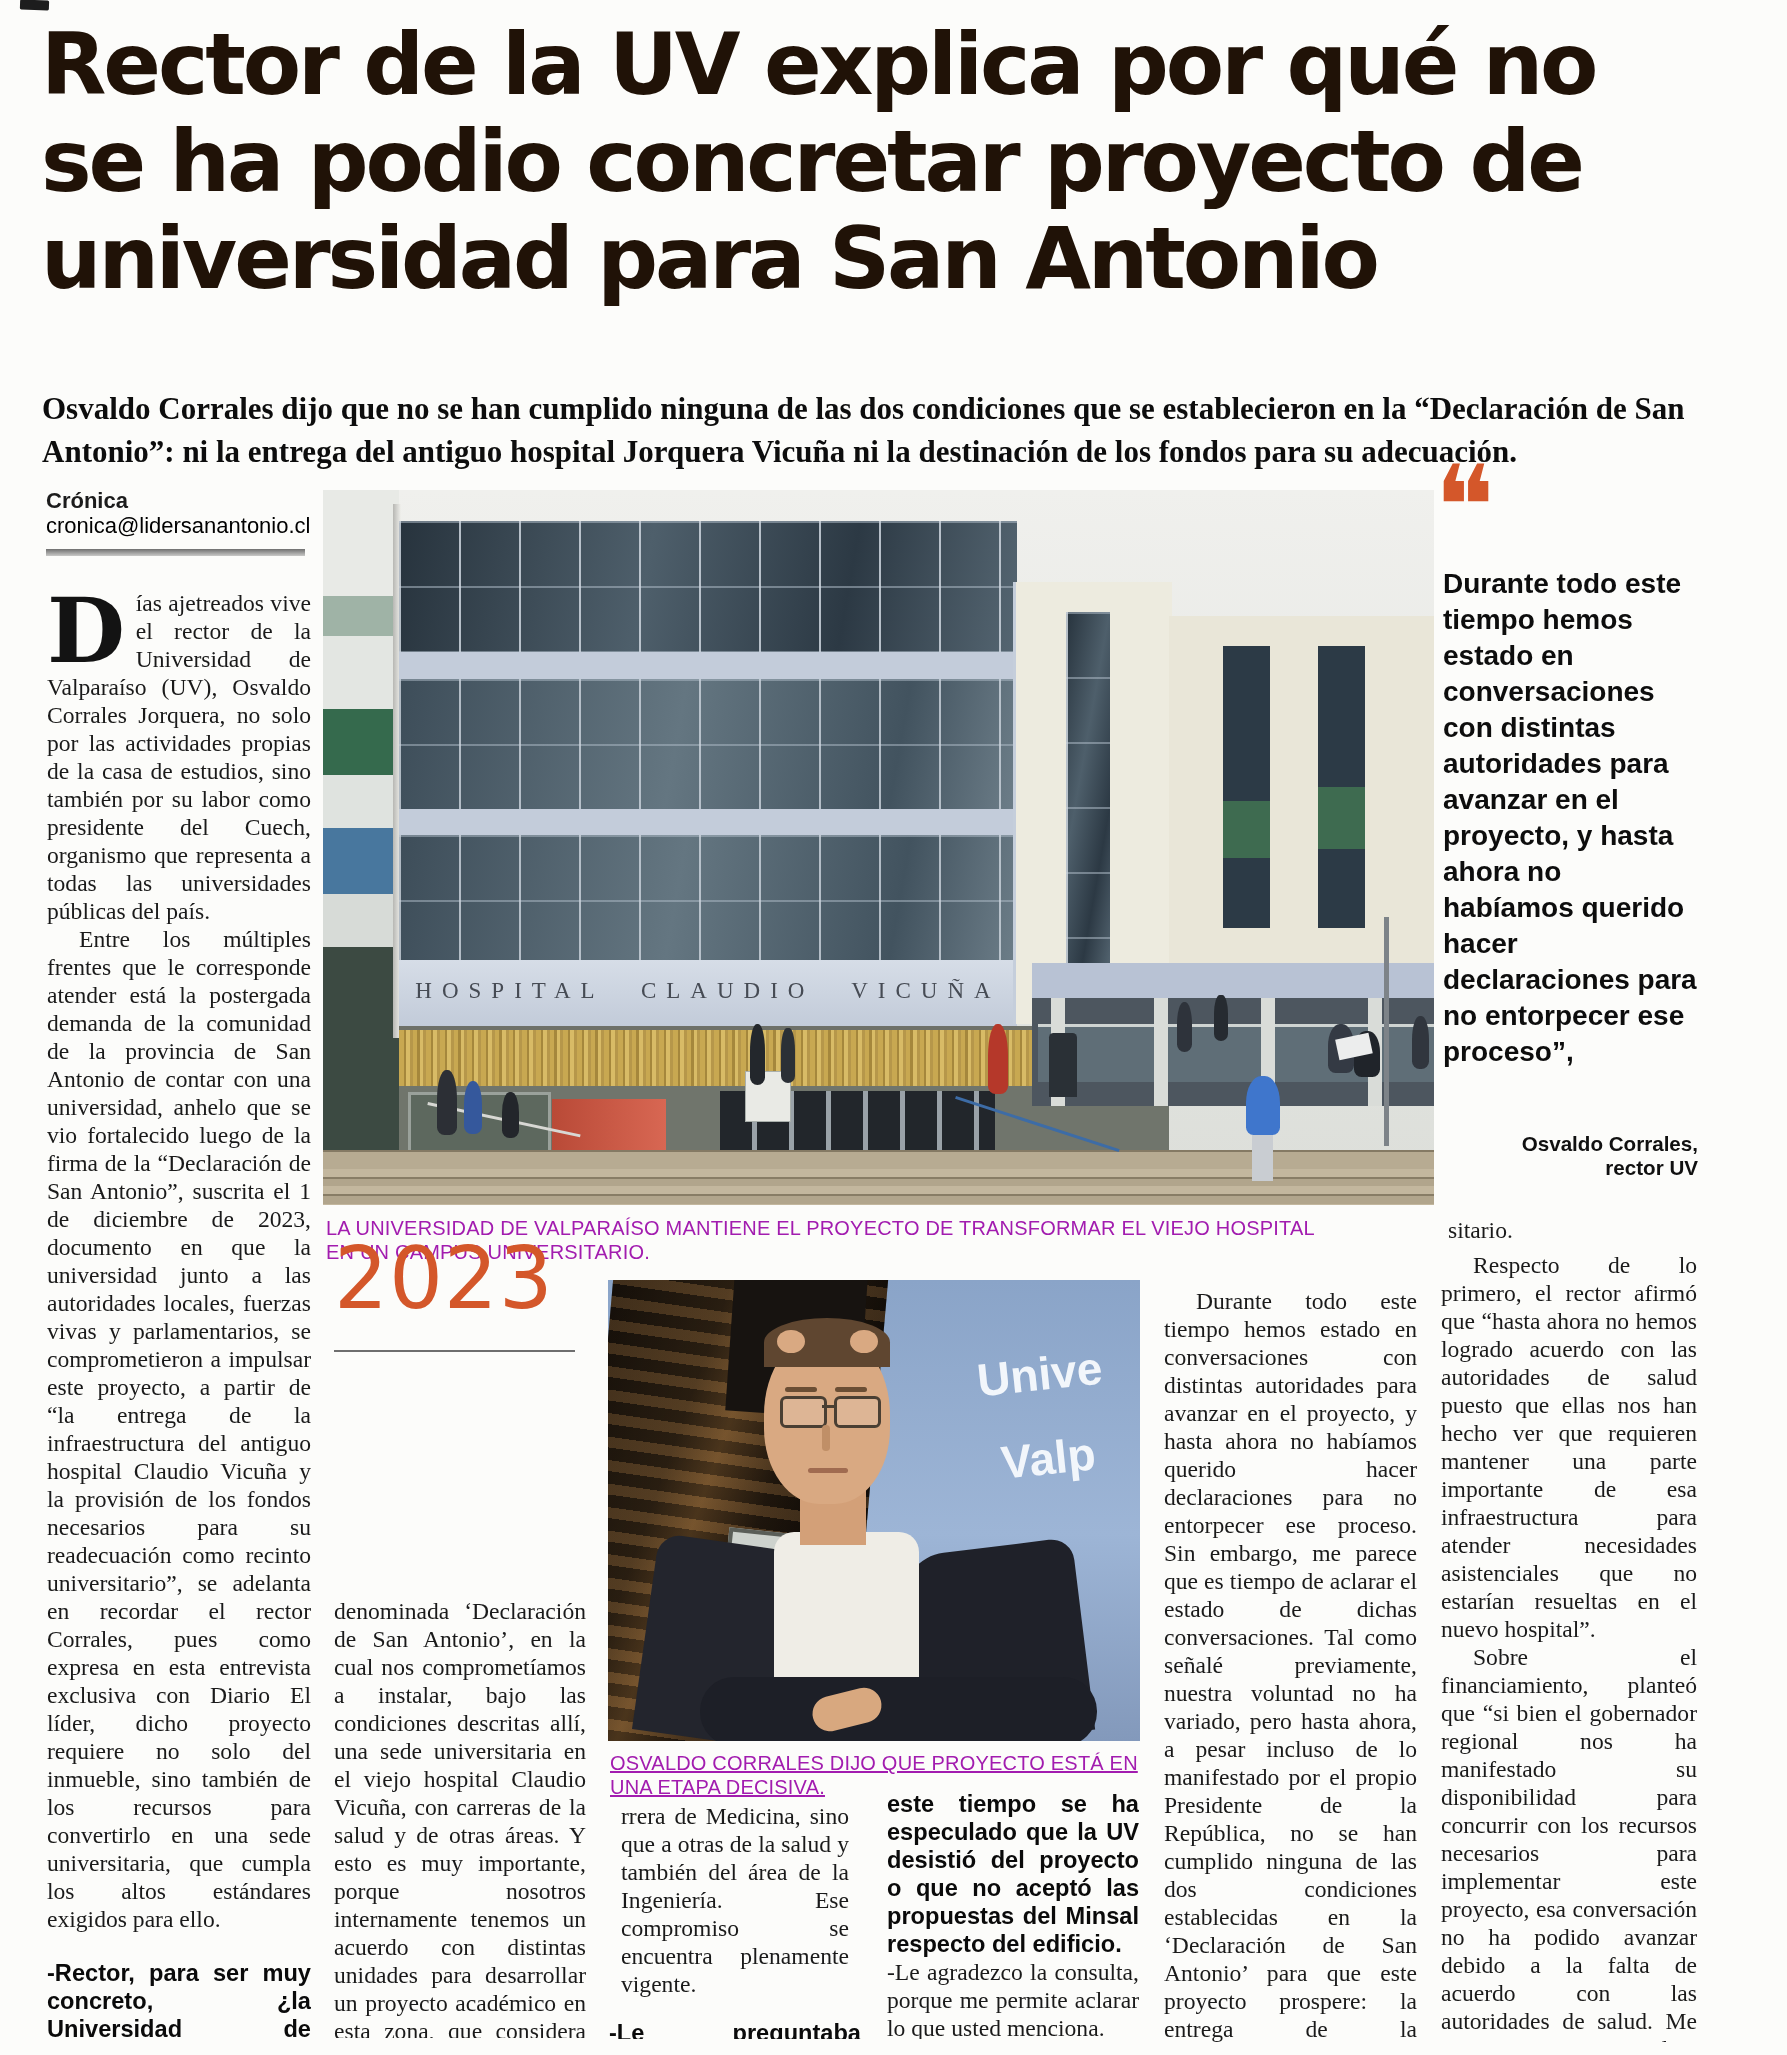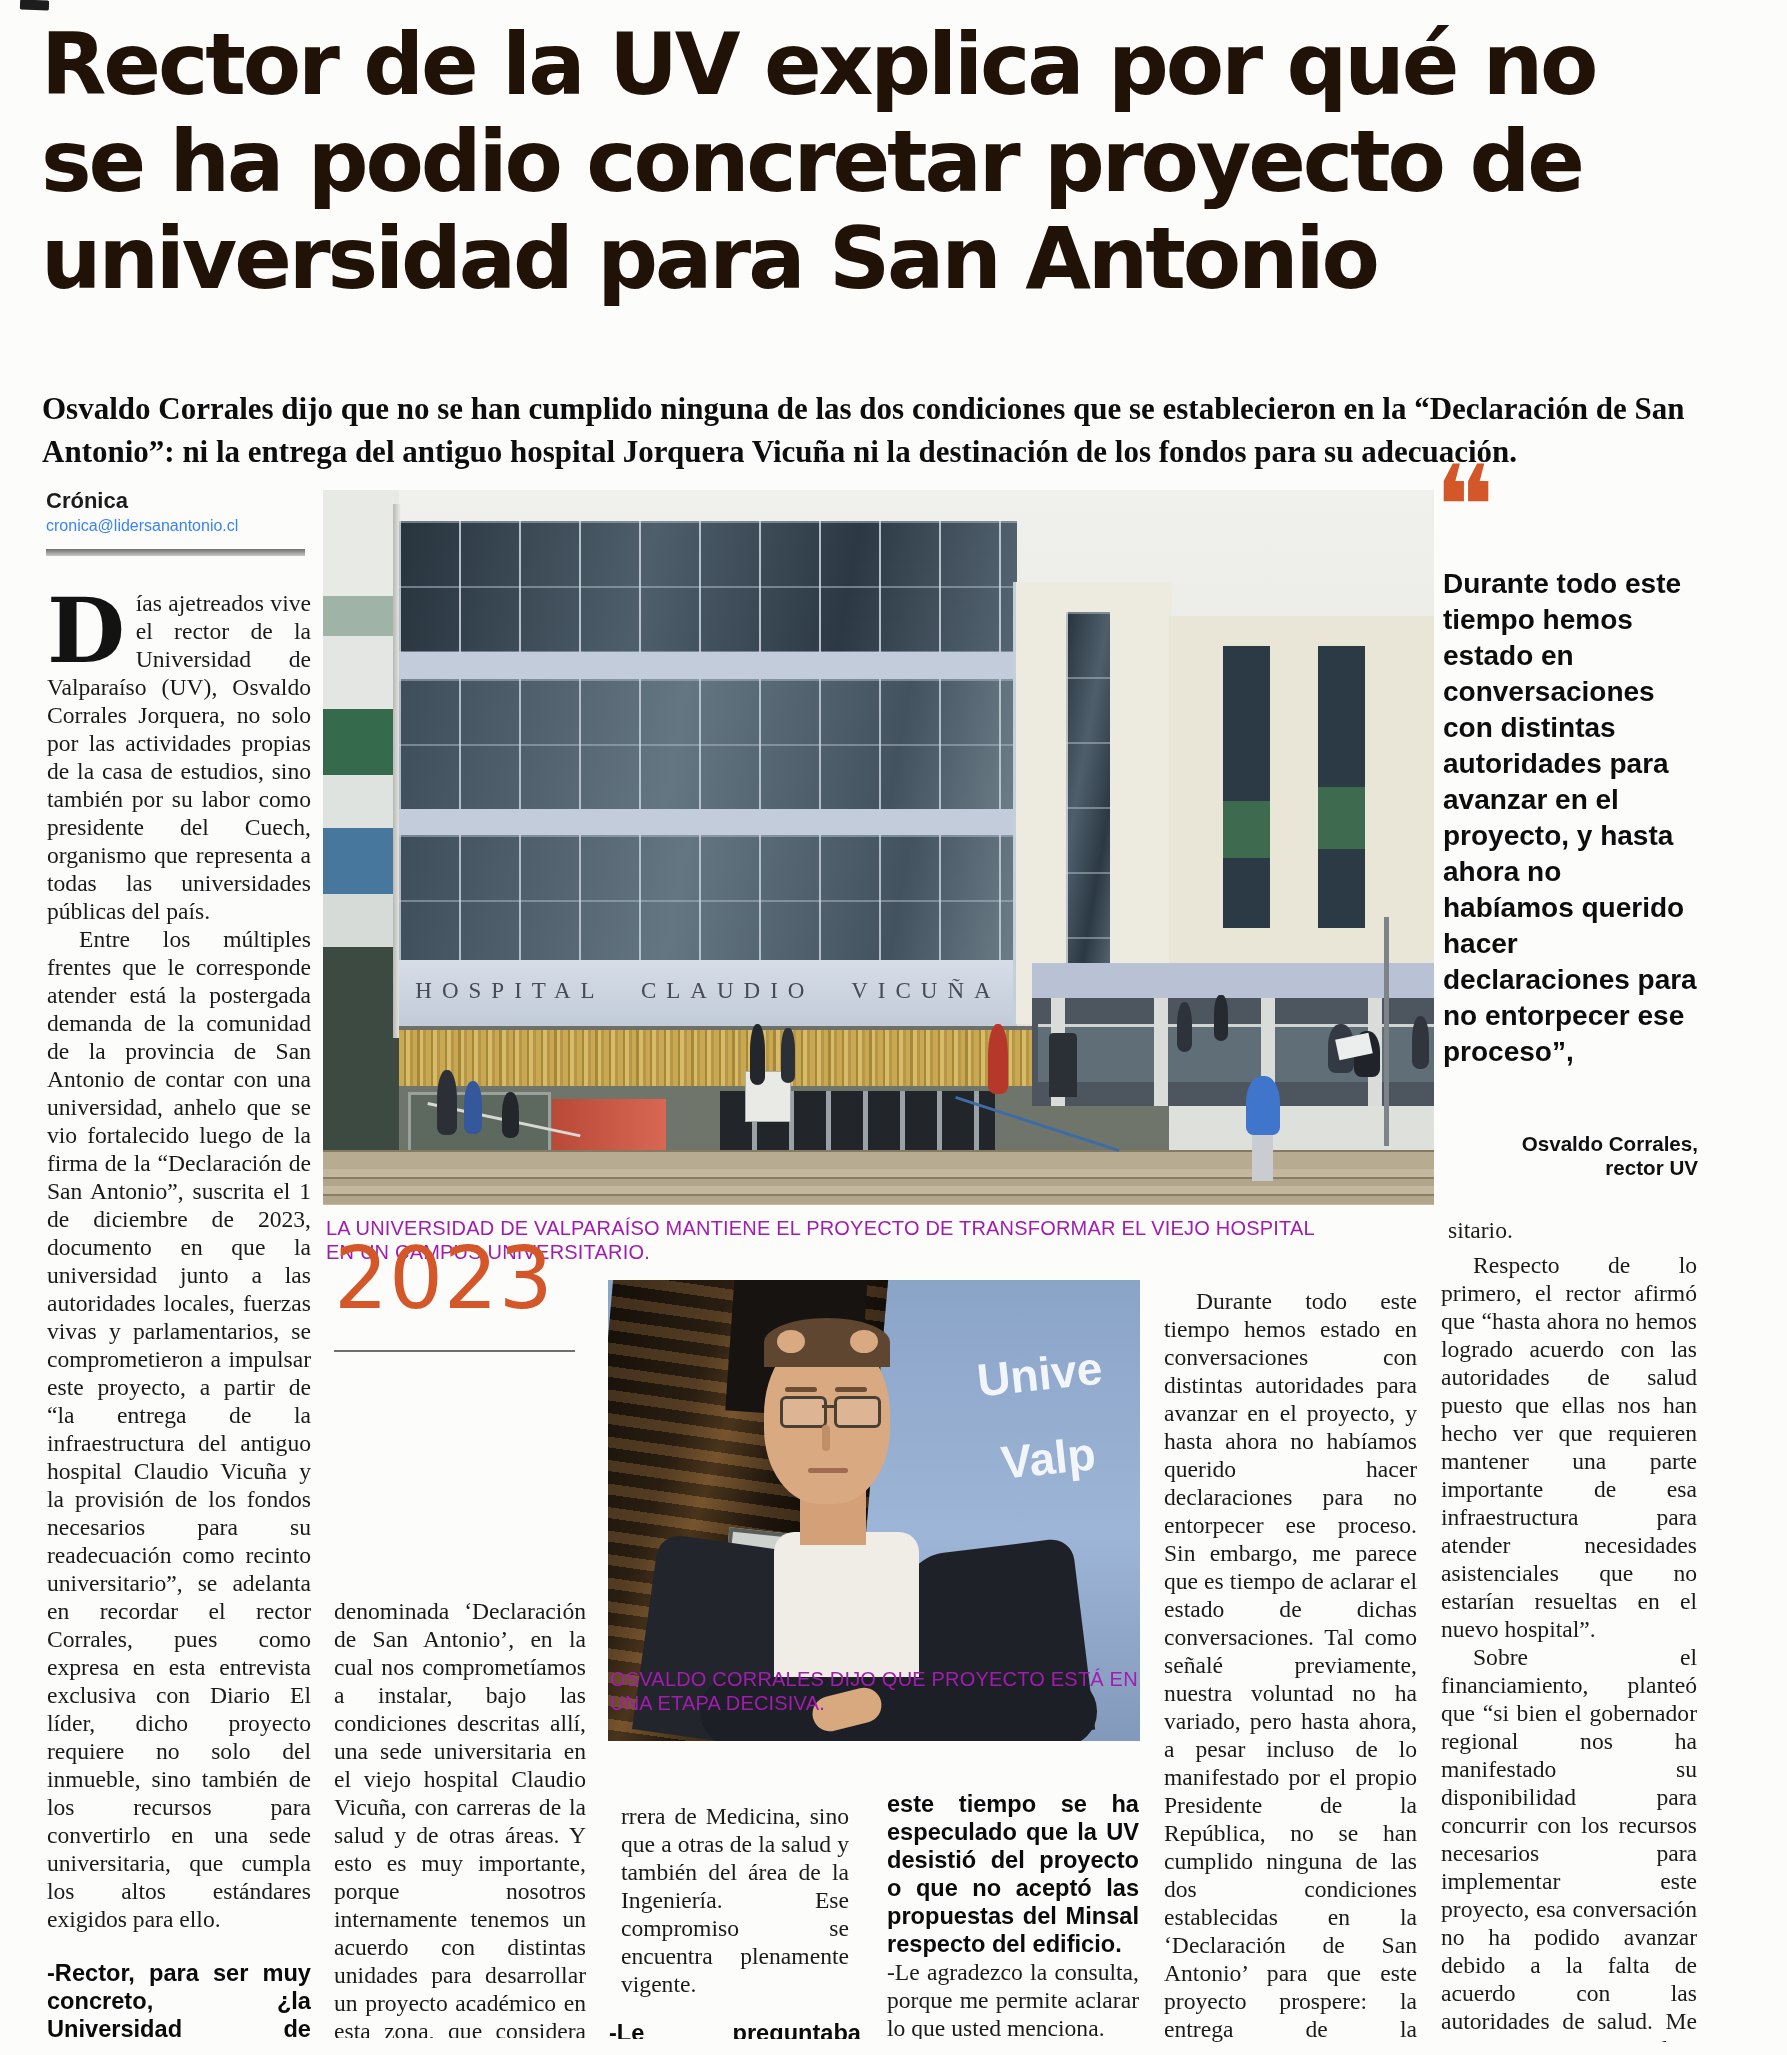--- a/index.html
+++ b/index.html
@@ -9,21 +9,21 @@
 
   
   #headline{left:41px;top:16px;width:1731px;font-family:"DejaVu Sans",sans-serif;
             font-weight:bold;font-size:85px;line-height:97px;letter-spacing:-3.1px;color:#201207;}
   
   #deck{left:42px;top:387px;width:1705px;font-family:"Liberation Serif",serif;font-weight:bold;
         font-size:31px;line-height:43px;color:#0d0d0d;}
   
   #byline{left:46px;top:488px;width:275px;font-family:"Liberation Sans",sans-serif;color:#1c1c1c;}
   #byline .sec{font-weight:bold;font-size:22px;line-height:26px;}
-  #byline .mail{font-size:16px;line-height:24.4px;color:#3b82f6;}
+  #byline .mail{font-size:22px;line-height:24.4px;color:#000000;}
   #byline .rule{margin-top:10.7px;width:259px;height:6.9px;background:linear-gradient(#6f6f6f,#c9c9c7);}
 
   
   .body{font-size:23.6px;line-height:28px;text-align:justify;color:#1a1a1a;}
   .ind{text-indent:32px;}
   .qa{font-family:"Liberation Sans",sans-serif;font-weight:bold;font-size:23.6px;line-height:28px;
       text-align:justify;color:#0a0a0a;}
   .col{overflow:hidden;}
   #col1{left:47px;top:589px;width:264px;height:1450px;}
   #col2body{left:334px;top:1597px;width:252px;height:441px;}
@@ -45,21 +45,21 @@
   #stat{left:334px;top:1234px;width:252px;}
   #stat .year{font-family:"DejaVu Sans",sans-serif;font-weight:normal;font-size:85px;line-height:90px;
               letter-spacing:0.8px;color:#d4572a;}
   #stat .txt{margin-top:34px;font-family:"Liberation Sans",sans-serif;font-size:26px;line-height:33px;color:#161616;}
   #stat .txt b{font-weight:bold;}
   #stat .rule{margin-top:26px;width:241px;height:2.3px;background:#6e6e6e;}
 
   
   .caption{font-family:"Liberation Sans",sans-serif;font-size:20px;line-height:23.6px;color:#a21caf;letter-spacing:0.2px;}
   #cap-main{left:326px;top:1217px;width:1014px;}
-  #cap-portrait{left:610px;top:1668px;width:528px;}
+  #cap-portrait{left:610px;top:1752px;width:528px;text-decoration:underline;}
 
   
   #mainphoto{left:323px;top:490px;width:1111px;height:715px;overflow:hidden;
              background:linear-gradient(180deg,#f0f0ed,#e4e6e2 55%,#dcded9);}
   .mp{position:absolute;}
   .glass{background:
      repeating-linear-gradient(90deg,rgba(205,213,222,.85) 0 2.3px,rgba(0,0,0,0) 2.3px 60px),
      repeating-linear-gradient(180deg,rgba(170,183,195,.55) 0 2.3px,rgba(0,0,0,0) 2.3px 65px),
      linear-gradient(100deg,#27333d,#4e5f6b 40%,#2c3944 72%,#556672);}
   .glass2{background:

